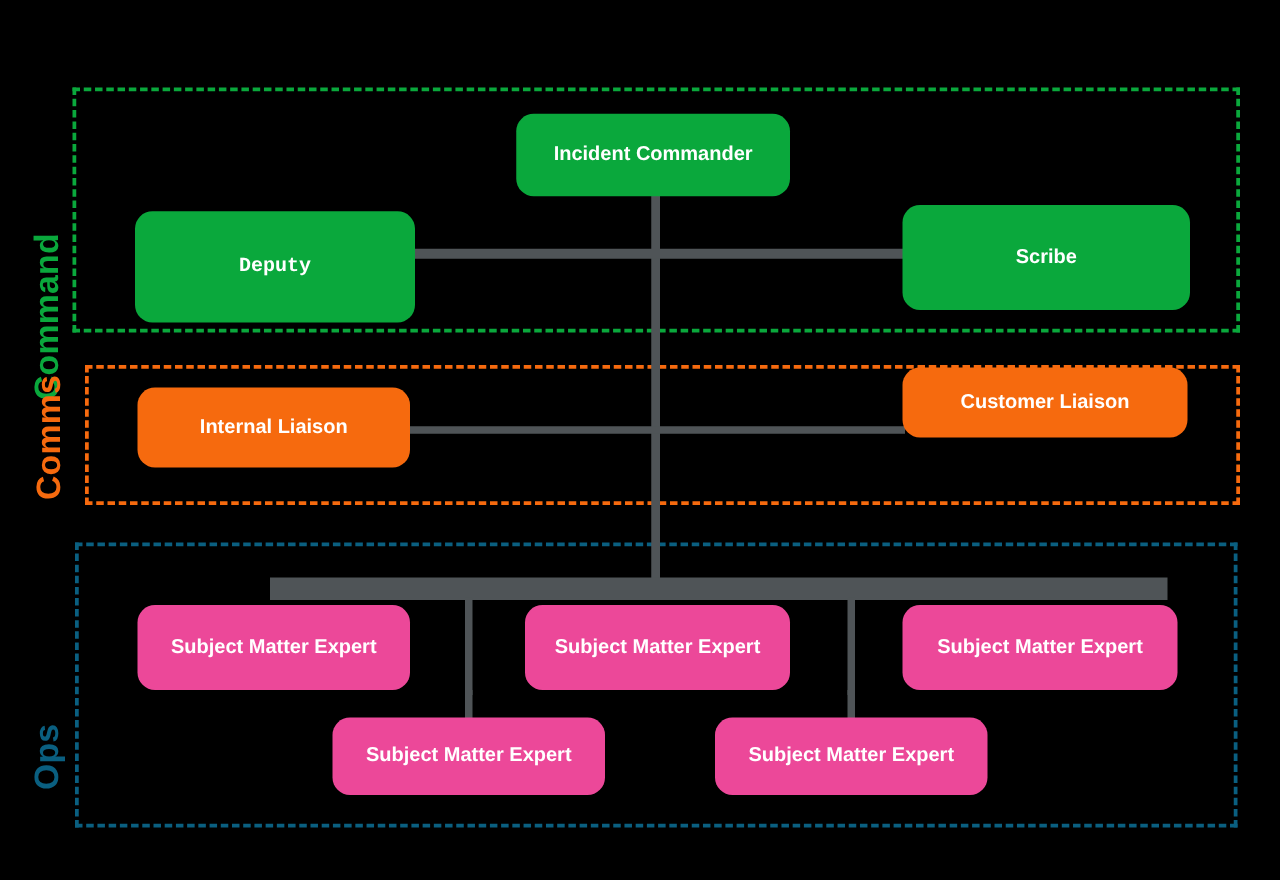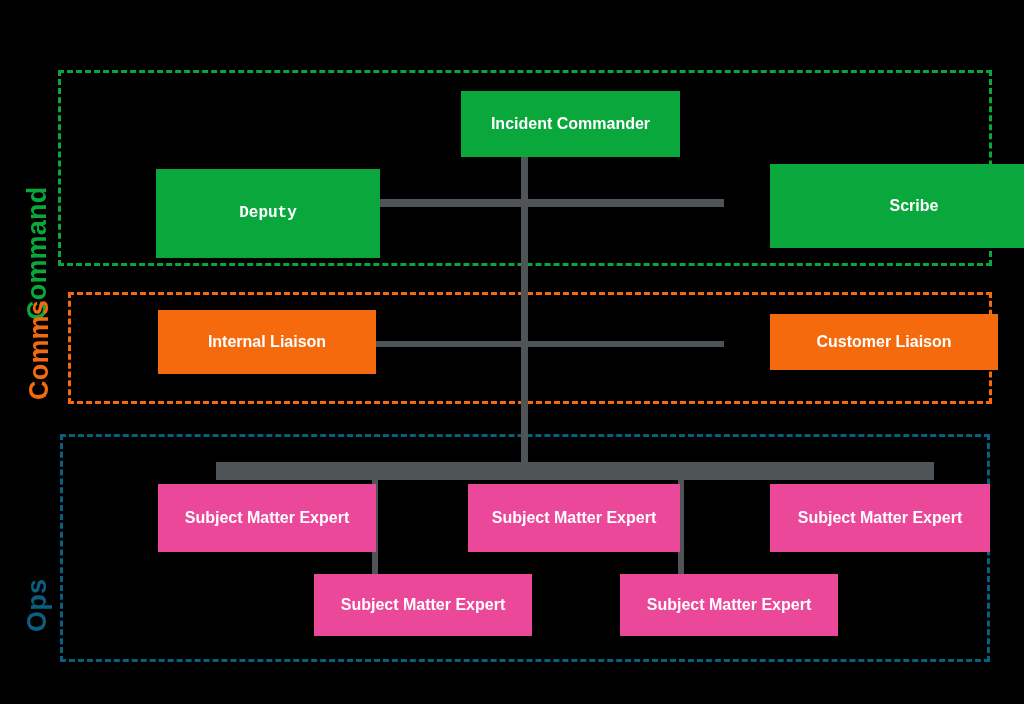--- a/index.html
+++ b/index.html
@@ -30,38 +30,37 @@
   .tier-label.green {left:22px; top:320px; color:#0AA83C;}
   .tier-label.orange{left:24px; top:400px; color:#F66A0E;}
   .tier-label.blue  {left:22px; top:632px; color:#0A5F80;}
 
   
   .conn{position:absolute;background:#4F5457;}
 
   
   .box{
     position:absolute;box-sizing:border-box;
-    border-radius:0;
+    border-radius:14px;
     display:flex;align-items:center;justify-content:center;
     color:#ffffff;font-weight:bold;font-size:16px;
     text-align:center;line-height:1.2;
     padding:4px 10px;
     z-index:5;
-    margin-left:48px;
   }
   .box.green {background:#0AA83C;}
   .box.orange{background:#F66A0E;}
   .box.blue  {background:#ec4899;}
 
   
   .b-ic  {left:413px; top:91px;  width:219px; height:66px;}
   .b-dep {left:108px; top:169px; width:224px; height:89px;font-family:Liberation Mono, monospace;}
-  .b-scr {left:722px; top:164px; width:288px; height:84px;}
+  .b-scr {left:722px; top:164px; width:230px; height:84px;}
   .b-il  {left:110px; top:310px; width:218px; height:64px;}
-  .b-cl  {left:722px; top:314px; width:228px; height:56px;}
+  .b-cl  {left:722px; top:294px; width:228px; height:56px;}
   .b-s1  {left:110px; top:484px; width:218px; height:68px;}
   .b-s2  {left:420px; top:484px; width:212px; height:68px;}
   .b-s3  {left:722px; top:484px; width:220px; height:68px;}
   .b-s4  {left:266px; top:574px; width:218px; height:62px;}
   .b-s5  {left:572px; top:574px; width:218px; height:62px;}
 </style>
 </head>
 <body>
 
 <div id="canvas">

